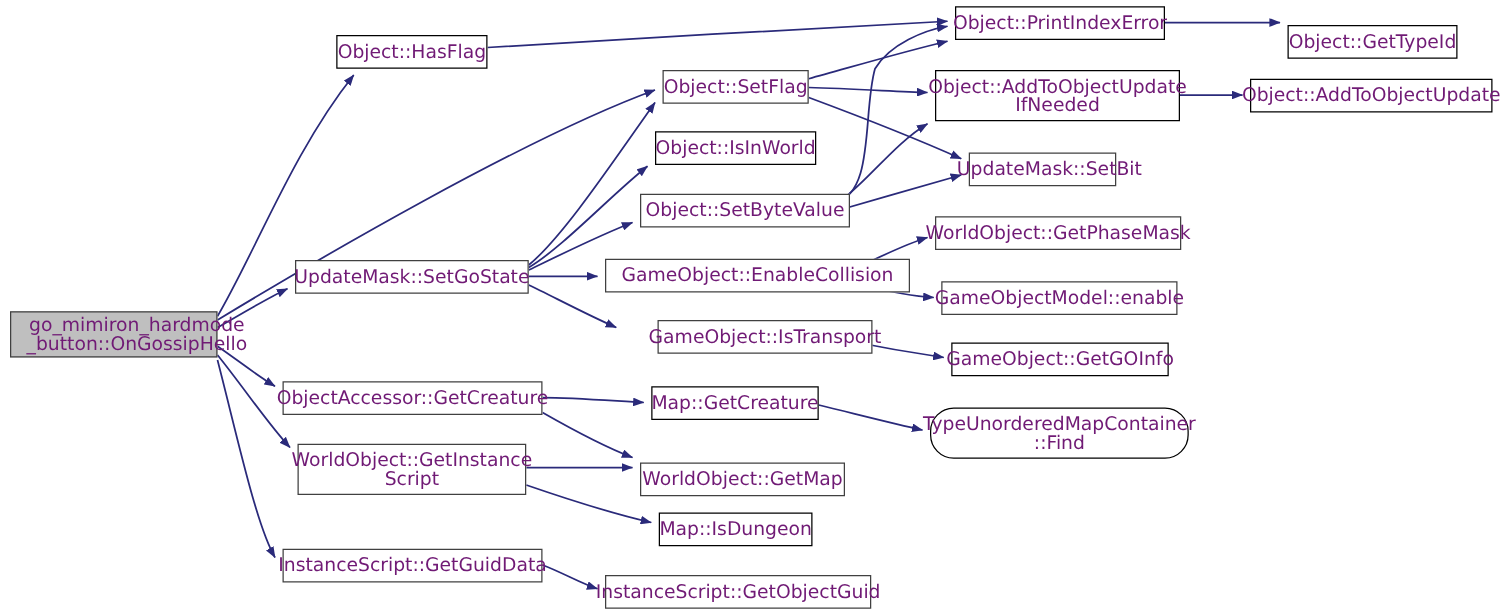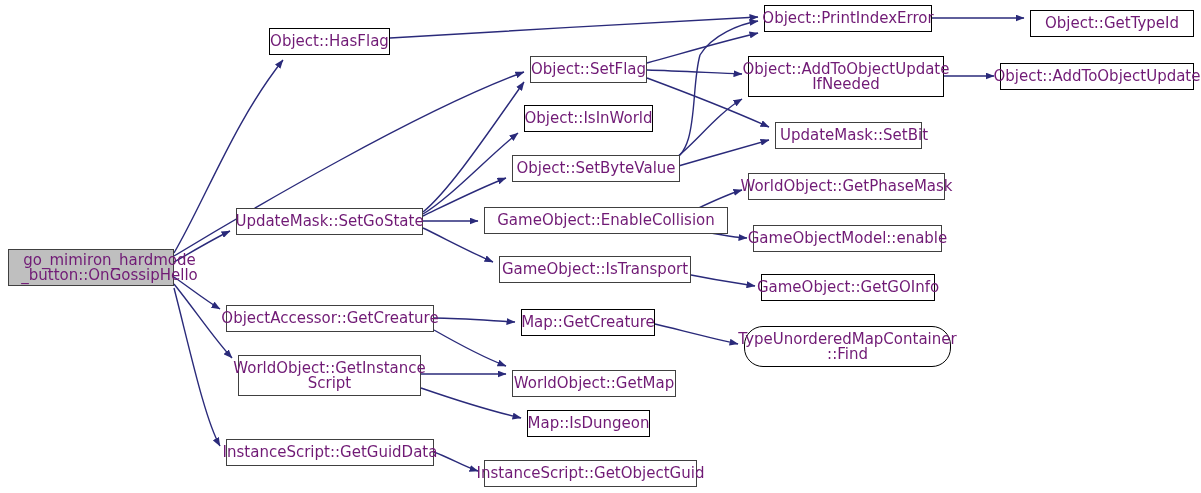--- a/index.html
+++ b/index.html
@@ -92,35 +92,35 @@
 
   <div id="node-layer">
       <div class="node root" style="left: 8px; top: 249px; width: 166px; height: 37px; padding-left: 37px;">go_mimiron_hardmode
 _button::OnGossipHello</div>
       <div class="node thin" style="left: 269px; top: 28px; width: 121px; height: 27px;">Object::HasFlag</div>
       <div class="node" style="left: 530px; top: 56px; width: 117px; height: 27px;">Object::SetFlag</div>
       <div class="node thin" style="left: 524px; top: 105px; width: 129px; height: 27px;">Object::IsInWorld</div>
       <div class="node" style="left: 512px; top: 155px; width: 168px; height: 27px;">Object::SetByteValue</div>
       <div class="node" style="left: 236px; top: 208px; width: 187px; height: 27px;">UpdateMask::SetGoState</div>
       <div class="node" style="left: 484px; top: 207px; width: 244px; height: 27px;">GameObject::EnableCollision</div>
-      <div class="node" style="left: 499px; top: 256px; width: 192px; height: 27px;">GameObject::IsTransport</div>
+      <div class="node" style="left: 526px; top: 256px; width: 172px; height: 27px;">GameObject::IsTransport</div>
       <div class="node" style="left: 226px; top: 305px; width: 208px; height: 27px;">ObjectAccessor::GetCreature</div>
       <div class="node" style="left: 238px; top: 355px; width: 183px; height: 41px;">WorldObject::GetInstance
 Script</div>
       <div class="node" style="left: 226px; top: 439px; width: 208px; height: 27px;">InstanceScript::GetGuidData</div>
       <div class="node thin" style="left: 764px; top: 5px; width: 168px; height: 27px;">Object::PrintIndexError</div>
       <div class="node thin" style="left: 748px; top: 56px; width: 196px; height: 41px;">Object::AddToObjectUpdate
 IfNeeded</div>
-      <div class="node" style="left: 775px; top: 122px; width: 147px; height: 27px; padding-left: 11px;">UpdateMask::SetBit</div>
+      <div class="node" style="left: 775px; top: 122px; width: 118px; height: 27px; padding-left: 11px;">UpdateMask::SetBit</div>
       <div class="node" style="left: 748px; top: 173px; width: 197px; height: 27px;">WorldObject::GetPhaseMask</div>
       <div class="node" style="left: 753px; top: 225px; width: 189px; height: 27px;">GameObjectModel::enable</div>
       <div class="node thin" style="left: 761px; top: 274px; width: 174px; height: 27px;">GameObject::GetGOInfo</div>
       <div class="node thin" style="left: 521px; top: 309px; width: 134px; height: 27px;">Map::GetCreature</div>
       <div class="node" style="left: 512px; top: 370px; width: 164px; height: 27px;">WorldObject::GetMap</div>
       <div class="node thin" style="left: 527px; top: 410px; width: 123px; height: 27px;">Map::IsDungeon</div>
       <div class="node" style="left: 484px; top: 460px; width: 213px; height: 27px;">InstanceScript::GetObjectGuid</div>
-      <div class="node thin" style="left: 1030px; top: 10px; width: 164px; height: 27px;">Object::GetTypeId</div>
+      <div class="node thin" style="left: 1030px; top: 20px; width: 136px; height: 27px;">Object::GetTypeId</div>
       <div class="node thin" style="left: 1000px; top: 63px; width: 194px; height: 27px;">Object::AddToObjectUpdate</div>
       <div class="node thin" style="left: 744px; top: 326px; width: 207px; height: 41px; border-radius: 19px;">TypeUnorderedMapContainer
 ::Find</div>
     </div>
 
 </div>
 
 </body></html>

